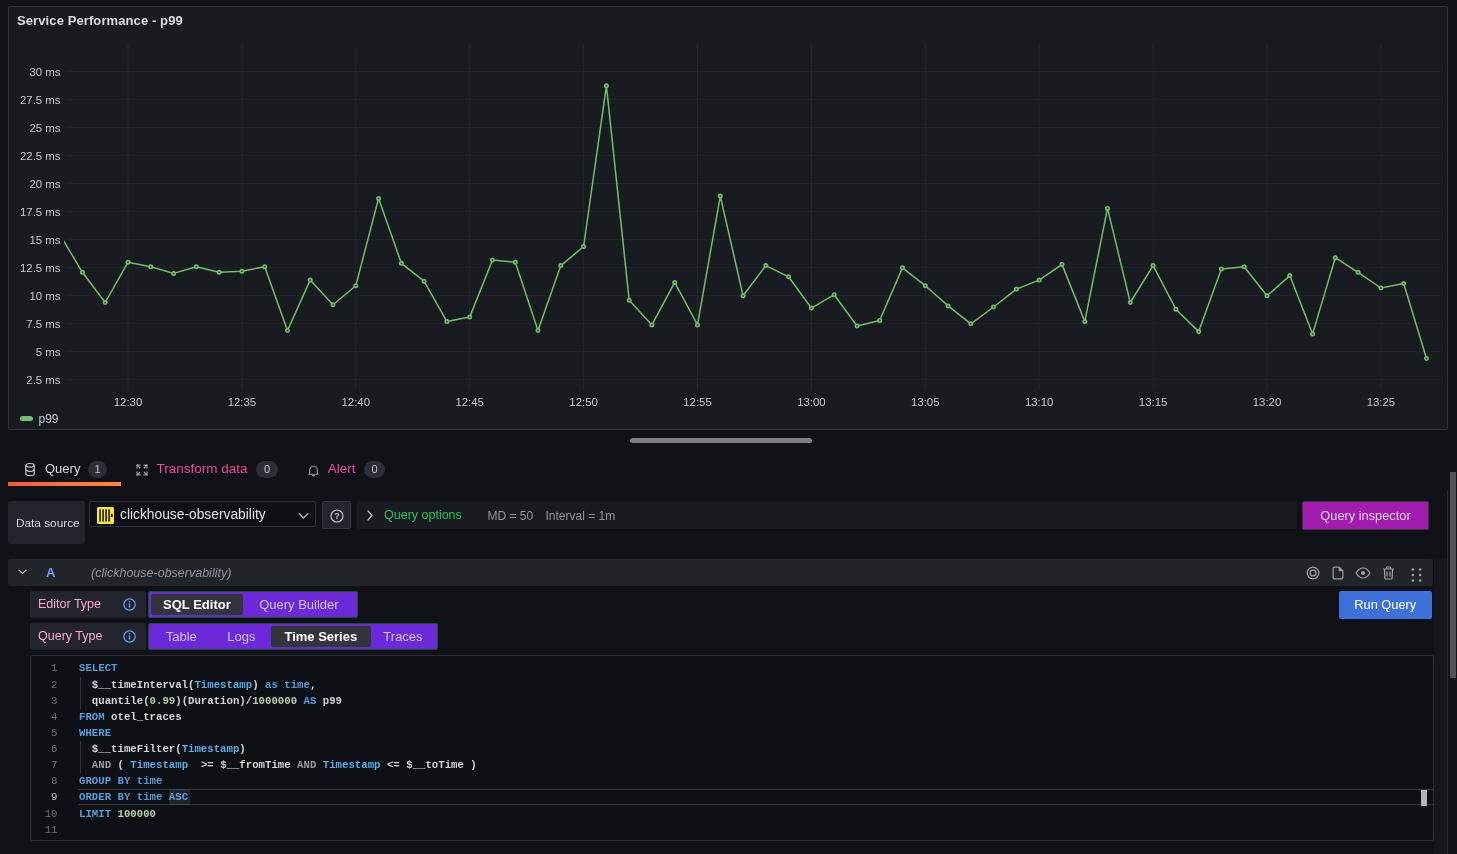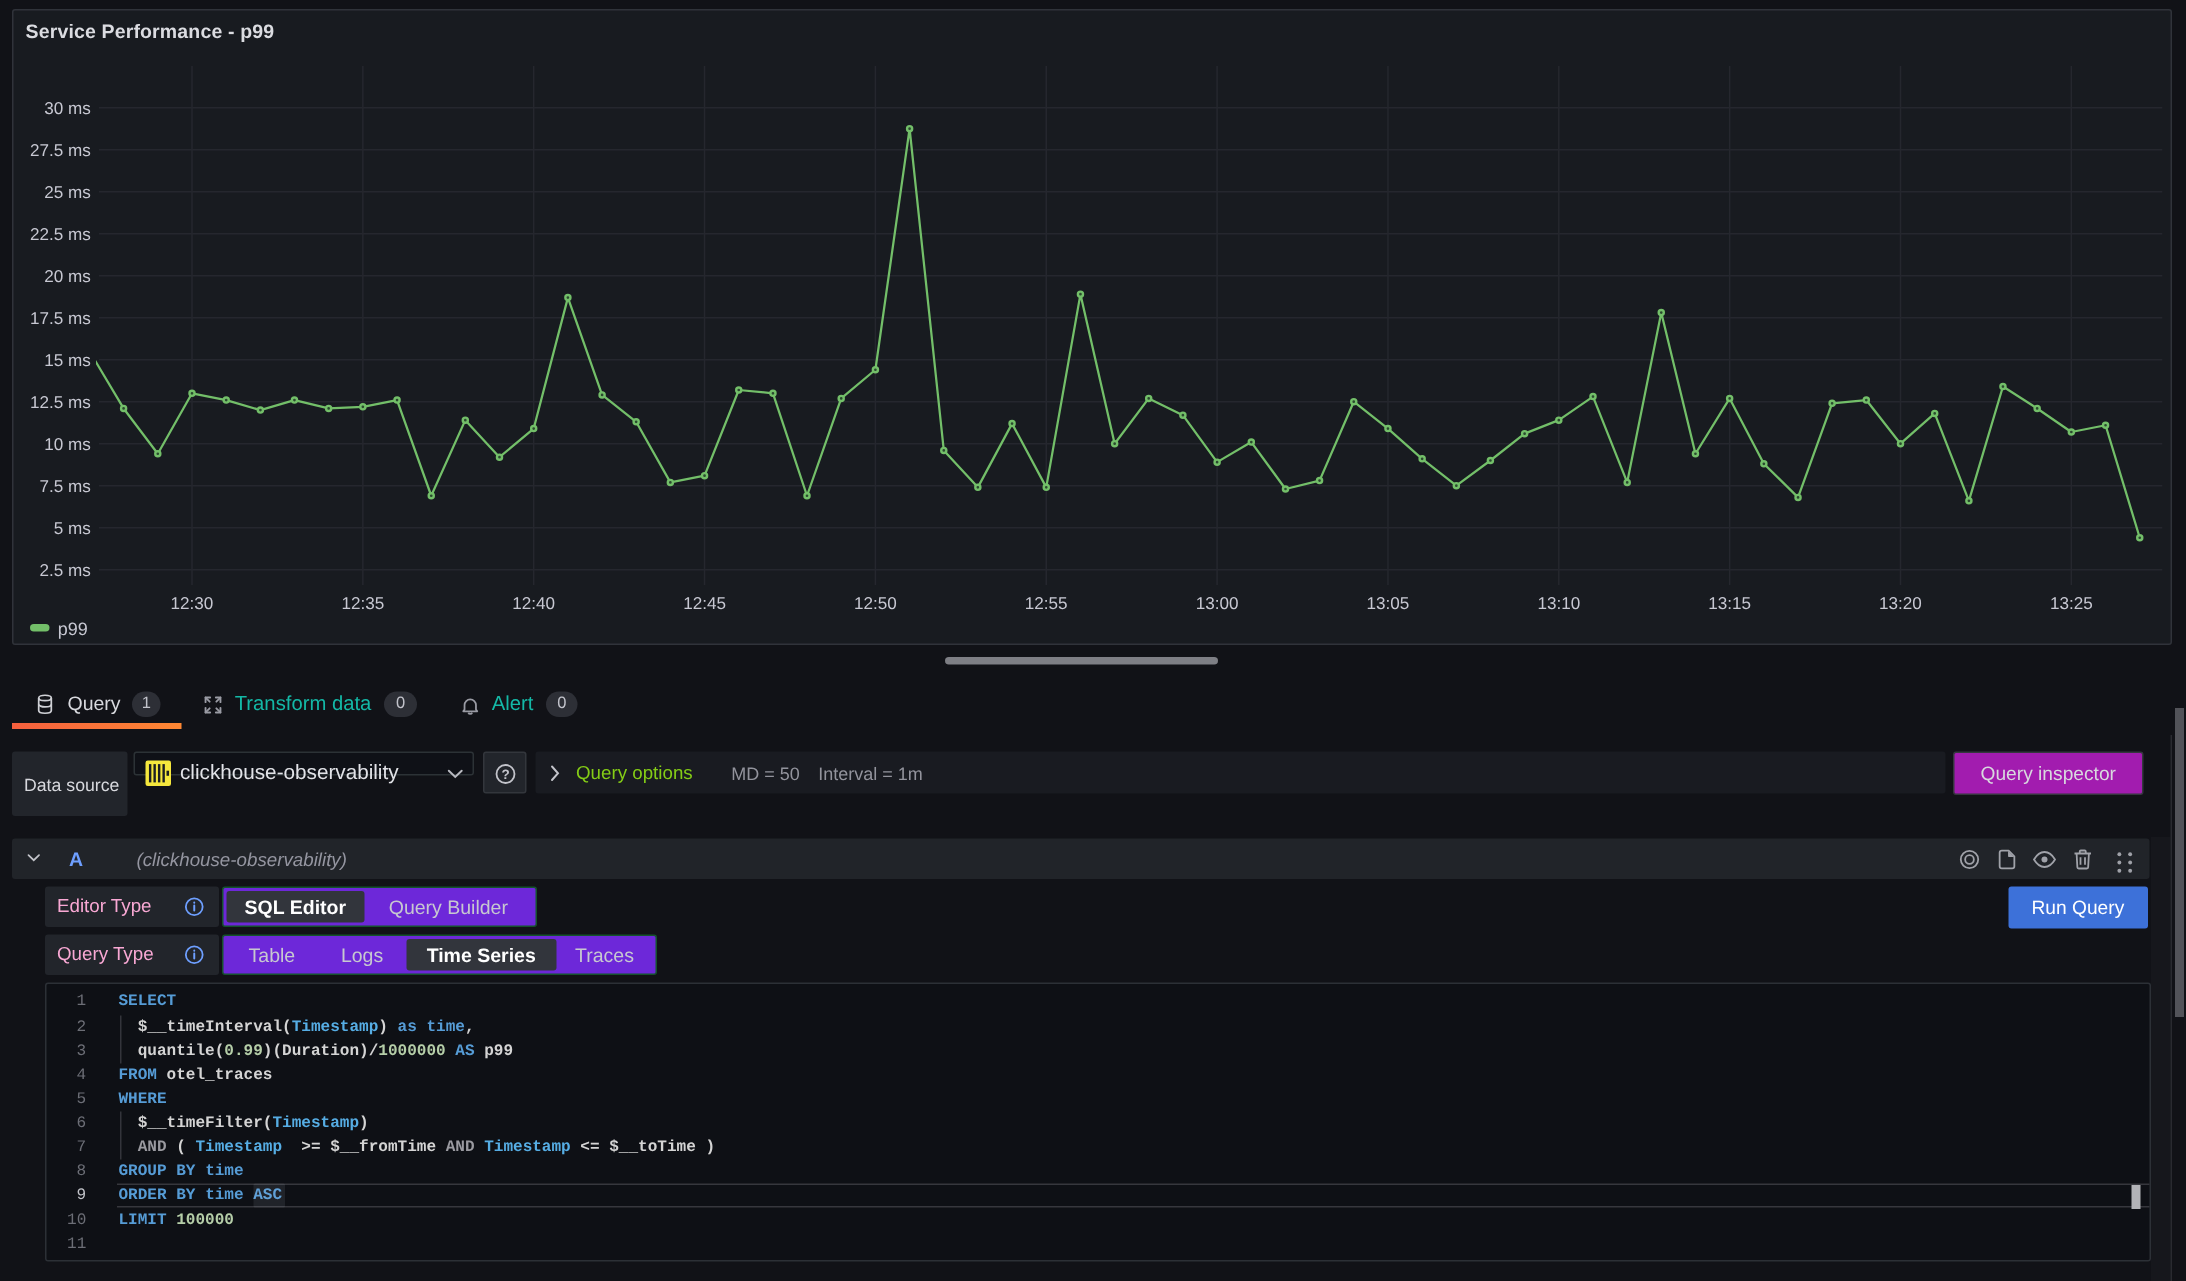--- a/index.html
+++ b/index.html
@@ -4,30 +4,30 @@
 html,body{width:1457px;height:854px;background:#111217;font-family:"Liberation Sans",sans-serif;overflow:hidden;position:relative}
 .panel{position:absolute;left:8px;top:6px;width:1439.5px;height:424px;background:#181b20;border:1px solid #30333a;border-radius:2px}
 .ptitle{position:absolute;left:8px;top:5.5px;font-size:13px;font-weight:700;color:#dbdce1;letter-spacing:.1px}
 .chartsvg{position:absolute;left:-1px;top:-1px}
 .legend{position:absolute;left:10.5px;top:404.5px;display:flex;align-items:center}
 .legbar{width:13px;height:5px;border-radius:2.5px;background:#73BF69;margin-right:6px}
 .legtxt{font-size:12px;color:#c7c8d2}
 .hscroll{position:absolute;left:630px;top:438px;width:182px;height:5px;border-radius:2.5px;background:#7e7f85}
 
 .tabtxt{position:absolute;top:460.5px;font-size:13px;font-weight:500;color:#d8d9de;white-space:nowrap}
-.tabgray{color:#14b8a6;font-weight:400;font-size:13.5px}
+.tabgray{color:#ec4899;font-weight:400;font-size:13.5px}
 .badge{position:absolute;top:461px;height:16.5px;border-radius:9px;background:#2d2f36;color:#c2c3cb;font-size:11px;font-weight:500;display:flex;align-items:center;justify-content:center}
 .underline{position:absolute;left:8px;top:481.5px;width:112.7px;height:4.3px;background:linear-gradient(90deg,#f55f3e,#ff8833)}
 
 .dslabel{position:absolute;left:8px;top:501px;width:77px;height:43px;background:#22252b;border-radius:2px;display:flex;align-items:center;padding-left:8px;font-size:11.8px;font-weight:500;color:#d8d9de;white-space:nowrap}
-.dsdrop{position:absolute;left:89px;top:501px;width:227px;height:16px;background:#0f1117;border:1px solid #2c3236;border-radius:2px}
+.dsdrop{position:absolute;left:89px;top:501px;width:227px;height:26px;background:#0f1117;border:1px solid #2c3236;border-radius:2px}
 .dstext{position:absolute;left:30px;top:5px;font-size:13.8px;color:#e2e3e8;font-weight:400;white-space:nowrap}
 .helpbtn{position:absolute;left:322px;top:501px;width:29px;height:28px;background:#22252b;border:1px solid #33363c;border-radius:2px}
 .qopts{position:absolute;left:357px;top:501px;width:940px;height:28px;background:#191b21;border-radius:2px}
-.qoptxt{position:absolute;top:7px;font-size:12.5px;font-weight:500;color:#84cc16;white-space:nowrap}
+.qoptxt{position:absolute;top:7px;font-size:12.5px;font-weight:500;color:#22c55e;white-space:nowrap}
 .qopgray{position:absolute;top:7.5px;font-size:12px;color:#92939c;font-weight:400;white-space:nowrap}
 .qinsp{position:absolute;left:1302px;top:501px;width:127px;height:28.5px;background:#a21caf;border:1px solid #35373e;border-radius:2px;display:flex;align-items:center;justify-content:center;font-size:12.8px;font-weight:500;color:#d8d9de}
 
 .arow{position:absolute;left:8px;top:559px;width:1424.5px;height:27px;background:#212429;border-radius:2px}
 .aletter{position:absolute;left:38px;top:6px;font-size:13px;font-weight:700;color:#6E9FFF}
 .aname{position:absolute;left:83px;top:6.5px;font-size:12.5px;font-style:italic;color:#9495a0;white-space:nowrap}
 
 .lblbox{position:absolute;left:30px;width:116px;height:27.5px;background:#22252b;border-radius:2px;display:flex;align-items:center;padding-left:8px;font-size:12.5px;font-weight:500;color:#f9a8d4;white-space:nowrap}
 
 .rgroup{position:absolute;background:#6d28d9;border:1px solid #14532d;border-radius:2px;display:flex;align-items:stretch;padding:2px}

